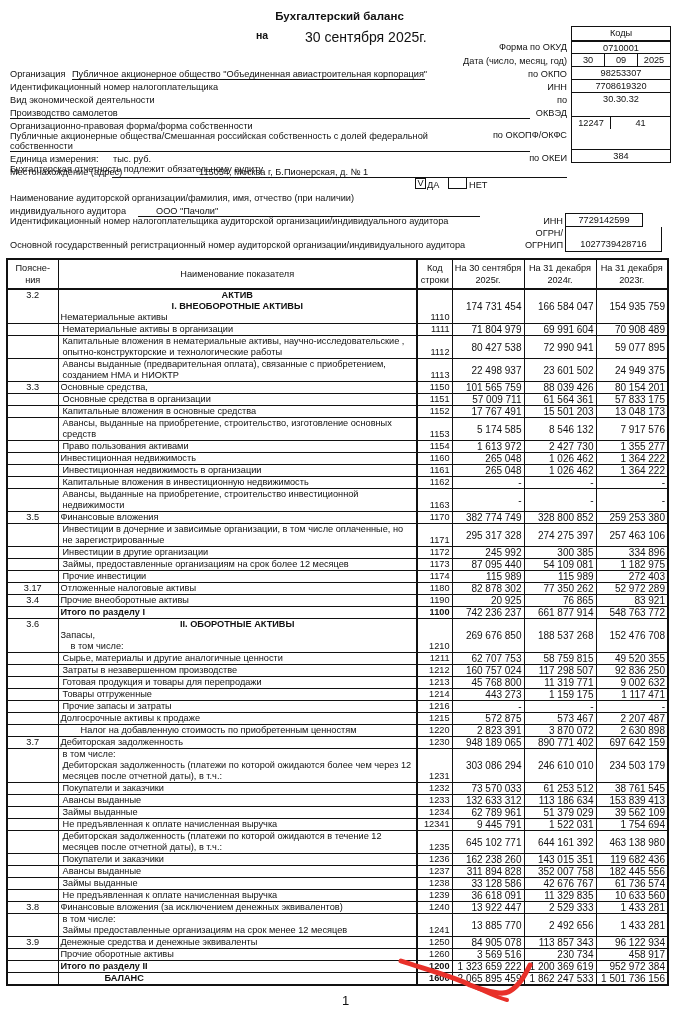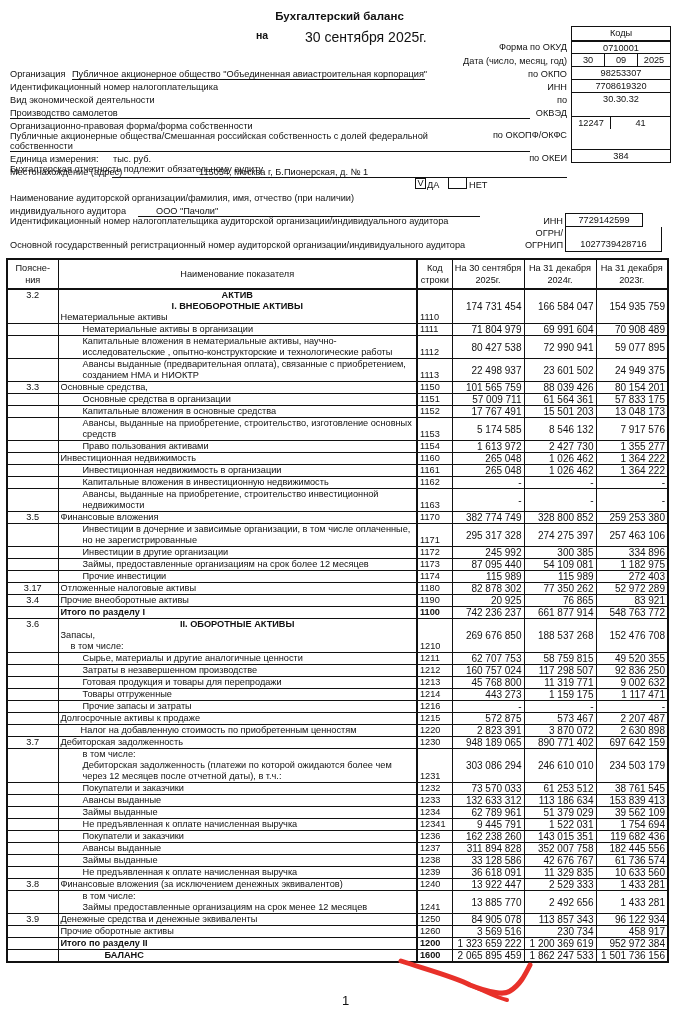--- a/index.html
+++ b/index.html
@@ -21,23 +21,23 @@
   .codes .row.tall2 { height: 33px; align-items: flex-start; }
 
   .lbl-right { text-align: right; }
   .uline { border-bottom: 1px solid #111; }
 
   
   table.bal { position: absolute; left: 6px; top: 258px; width: 661px; border-collapse: collapse; border: 2px solid #111; table-layout: fixed; }
   table.bal td, table.bal th { border: 1px solid #111; font-size: 9.2px; font-weight: normal; padding: 0 2px; vertical-align: bottom; line-height: 11px; }
   table.bal th { text-align: center; vertical-align: middle; padding: 2px 2px; line-height: 12px; }
   table.bal td.expl { text-align: center; vertical-align: top; }
-  table.bal td.code { text-align: left; vertical-align: bottom; border-left: 2px solid #111; }
+  table.bal td.code { text-align: right; vertical-align: bottom; border-left: 2px solid #111; }
   table.bal td.num { text-align: right; font-size: 10px; vertical-align: middle; }
-  table.bal td.name.indent { padding-left: 24px; }
+  table.bal td.name.indent { padding-left: 4px; }
   table.bal tr.bold td.name, table.bal tr.bold td.code { font-weight: bold; }
   table.bal thead tr { border-bottom: 2px solid #111; }
   .sec-head { display: block; text-align: center; font-weight: bold; }
   .page-num { left: 342px; top: 993px; font-size: 13px; }
   .annot { position: absolute; left: 395px; top: 955px; }
 </style>
 </head>
 <body>
 
 <div class="abs title">Бухгалтерский баланс</div>
@@ -482,20 +482,30 @@
           <span style="display: block;">Не предъявленная к оплате начисленная выручка</span>
         </td>
         <td class="code">12341</td>
         <td class="num">9 445 791</td>
         <td class="num">1 522 031</td>
         <td class="num">1 754 694</td>
       </tr>
       <tr>
         <td class="expl"></td>
         <td class="name indent">
+          <span style="display: block;">Дебиторская задолженность (платежи по которой ожидаются в течение 12 месяцев после отчетной даты), в т.ч.:</span>
+        </td>
+        <td class="code">1235</td>
+        <td class="num">645 102 771</td>
+        <td class="num">644 161 392</td>
+        <td class="num">463 138 980</td>
+      </tr>
+      <tr>
+        <td class="expl"></td>
+        <td class="name indent">
           <span style="display: block;">Покупатели и заказчики</span>
         </td>
         <td class="code">1236</td>
         <td class="num">162 238 260</td>
         <td class="num">143 015 351</td>
         <td class="num">119 682 436</td>
       </tr>
       <tr>
         <td class="expl"></td>
         <td class="name indent">

